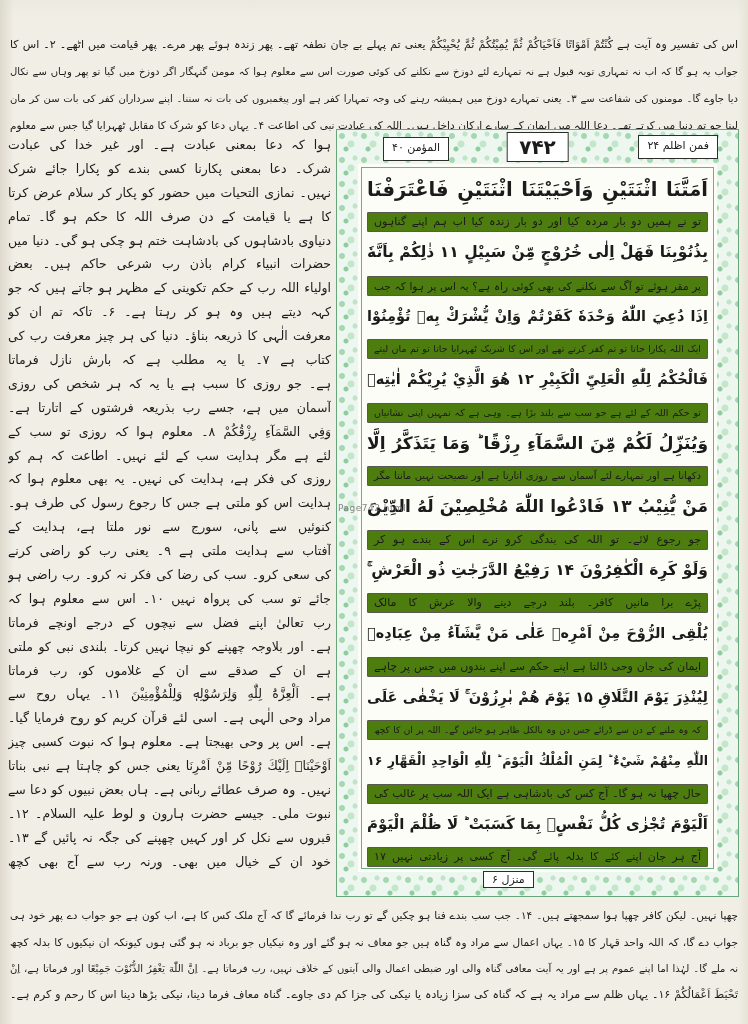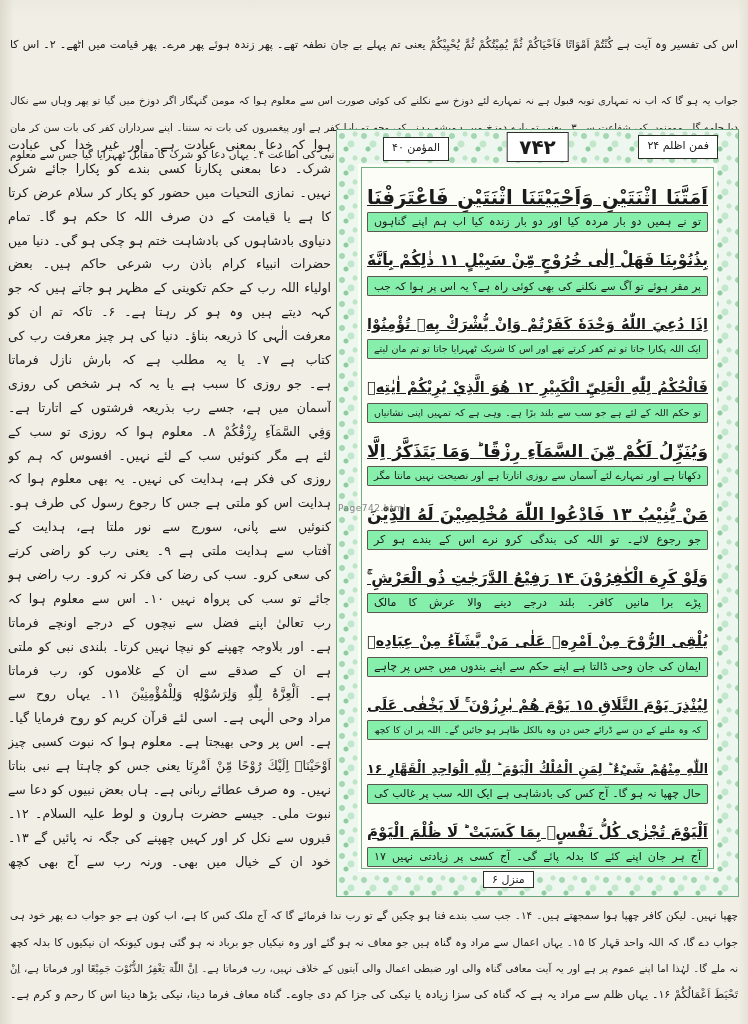--- a/index.html
+++ b/index.html
@@ -38,26 +38,25 @@
   }
   .frame-inner{
     position:absolute;left:24px;right:24px;top:37px;bottom:27px;
     background:#fdfdf8;border:1px solid #6fae80;box-shadow:0 0 0 3px #fdfdf8;
     display:flex;flex-direction:column;box-sizing:border-box;padding:1px 3px;
   }
   .arabic-row{
     flex:1 1 auto;display:block;direction:rtl;
     font-weight:bold;font-size:23px;line-height:41px;
     white-space:nowrap;overflow:hidden;text-align:justify;text-align-last:justify;
-    padding:8px 2px;
-    text-decoration:underline;
+    padding:0 2px;
   }
   .urdu-row{
     flex:0 0 auto;height:20px;line-height:18px;margin:0 2px;
-    border:1px solid #59594f;background:#86efac;border-radius:1px;
+    border:1px solid #59594f;background:#4d7c0f;border-radius:1px;
     direction:rtl;font-size:11px;white-space:nowrap;overflow:hidden;
     text-align:justify;text-align-last:justify;padding:0 6px;box-sizing:border-box;
   }
   .hbox{
     position:absolute;background:#fff;border:1px solid #2e2e28;
     font-size:11px;line-height:20px;height:24px;box-sizing:border-box;
     padding:0 8px;text-align:center;white-space:nowrap;
   }
   .juz-box{top:5px;right:20px;}
   .surah-box{top:7px;left:46px;}
@@ -77,41 +76,41 @@
   }
 </style>
 </head>
 <body>
 
 <div class="page">
 
   <div class="top-block">
 
   <div class="tline fit" style="font-size: 11px;">اس کی تفسیر وہ آیت ہے كُنْتُمْ اَمْوَاتًا فَاَحْيَاكُمْ ثُمَّ يُمِيْتُكُمْ ثُمَّ يُحْيِيْكُمْ یعنی تم پہلے بے جان نطفہ تھے۔ پھر زندہ ہوئے پھر مرے۔ پھر قیامت میں اٹھے۔ ۲۔ اس کا</div>
-      <div class="tline fit" style="font-size: 10px; margin-top: 29px;">جواب یہ ہو گا کہ اب نہ تمہاری توبہ قبول ہے نہ تمہارے لئے دوزخ سے نکلنے کی کوئی صورت اس سے معلوم ہوا کہ مومن گنہگار اگر دوزخ میں گیا تو پھر وہاں سے نکال</div>
+      <div class="tline fit" style="font-size: 10px;">جواب یہ ہو گا کہ اب نہ تمہاری توبہ قبول ہے نہ تمہارے لئے دوزخ سے نکلنے کی کوئی صورت اس سے معلوم ہوا کہ مومن گنہگار اگر دوزخ میں گیا تو پھر وہاں سے نکال</div>
       <div class="tline fit" style="font-size: 10px;">دیا جاوے گا۔ مومنوں کی شفاعت سے ۳۔ یعنی تمہارے دوزخ میں ہمیشہ رہنے کی وجہ تمہارا کفر ہے اور پیغمبروں کی بات نہ سننا۔ اپنے سرداران کفر کی بات سن کر مان</div>
       <div class="tline fit" style="font-size: 10.5px;">لینا جو تم دنیا میں کرتے تھے۔ دعا اللہ میں ایمان کے سارے ارکان داخل ہیں۔ اللہ کی عبادت نبی کی اطاعت ۴۔ یہاں دعا کو شرک کا مقابل ٹھہرایا گیا جس سے معلوم</div>
     </div>
 
   <div class="left-col">
 
   <div class="tline fit">ہوا کہ دعا بمعنی عبادت ہے۔ اور غیر خدا کی عبادت</div>
       <div class="tline fit">شرک۔ دعا بمعنی پکارنا کسی بندے کو پکارا جائے شرک</div>
       <div class="tline fit">نہیں۔ نمازی التحیات میں حضور کو پکار کر سلام عرض کرتا</div>
       <div class="tline fit">کا ہے یا قیامت کے دن صرف اللہ کا حکم ہو گا۔ تمام</div>
       <div class="tline fit">دنیاوی بادشاہوں کی بادشاہت ختم ہو چکی ہو گی۔ دنیا میں</div>
       <div class="tline fit">حضرات انبیاء کرام باذن رب شرعی حاکم ہیں۔ بعض</div>
       <div class="tline fit">اولیاء اللہ رب کے حکم تکوینی کے مظہر ہو جاتے ہیں کہ جو</div>
       <div class="tline fit">کہہ دیتے ہیں وہ ہو کر رہتا ہے۔ ۶۔ تاکہ تم ان کو</div>
       <div class="tline fit">معرفت الٰہی کا ذریعہ بناؤ۔ دنیا کی ہر چیز معرفت رب کی</div>
       <div class="tline fit">کتاب ہے ۷۔ یا یہ مطلب ہے کہ بارش نازل فرماتا</div>
       <div class="tline fit">ہے۔ جو روزی کا سبب ہے یا یہ کہ ہر شخص کی روزی</div>
       <div class="tline fit">آسمان میں ہے، جسے رب بذریعہ فرشتوں کے اتارتا ہے۔</div>
       <div class="tline fit">وَفِي السَّمَآءِ رِزْقُكُمْ ۸۔ معلوم ہوا کہ روزی تو سب کے</div>
-      <div class="tline fit">لئے ہے مگر کنوئیں سب کے لئے نہیں۔ افسوس کہ ہم کو</div>
+      <div class="tline fit">لئے ہے مگر ہدایت سب کے لئے نہیں۔ اطاعت کہ ہم کو</div>
       <div class="tline fit">روزی کی فکر ہے، ہدایت کی نہیں۔ یہ بھی معلوم ہوا کہ</div>
       <div class="tline fit">ہدایت اس کو ملتی ہے جس کا رجوع رسول کی طرف ہو۔</div>
       <div class="tline fit">کنوئیں سے پانی، سورج سے نور ملتا ہے، ہدایت کے</div>
       <div class="tline fit">آفتاب سے ہدایت ملتی ہے ۹۔ یعنی رب کو راضی کرنے</div>
       <div class="tline fit">کی سعی کرو۔ سب کی رضا کی فکر نہ کرو۔ رب راضی ہو</div>
       <div class="tline fit">جائے تو سب کی پرواہ نہیں ۱۰۔ اس سے معلوم ہوا کہ</div>
       <div class="tline fit">رب تعالیٰ اپنے فضل سے نیچوں کے درجے اونچے فرماتا</div>
       <div class="tline fit">ہے۔ اور بلاوجہ چھپنے کو نیچا نہیں کرتا۔ بلندی نبی کو ملتی</div>
       <div class="tline fit">ہے ان کے صدقے سے ان کے غلاموں کو، رب فرماتا</div>
       <div class="tline fit">ہے۔ اَلْعِزَّةُ لِلّٰهِ وَلِرَسُوْلِهٖ وَلِلْمُؤْمِنِيْنَ ۱۱۔ یہاں روح سے</div>

